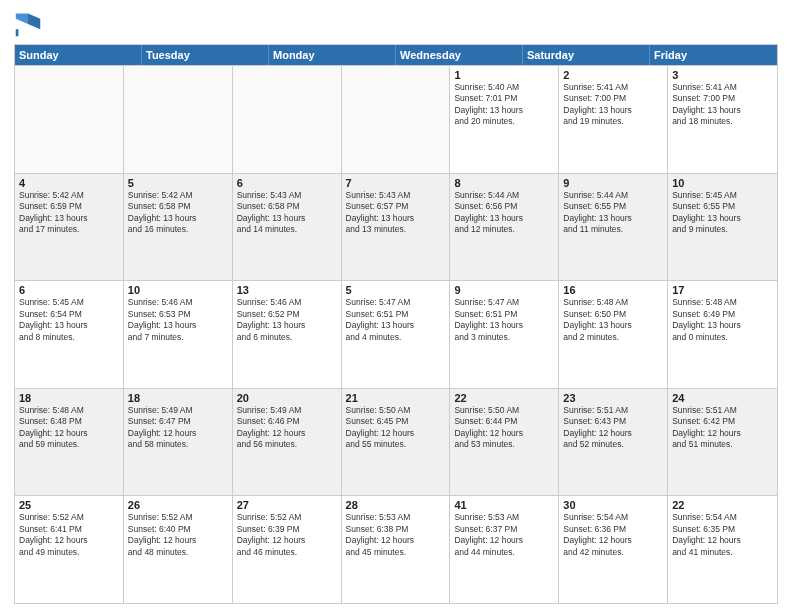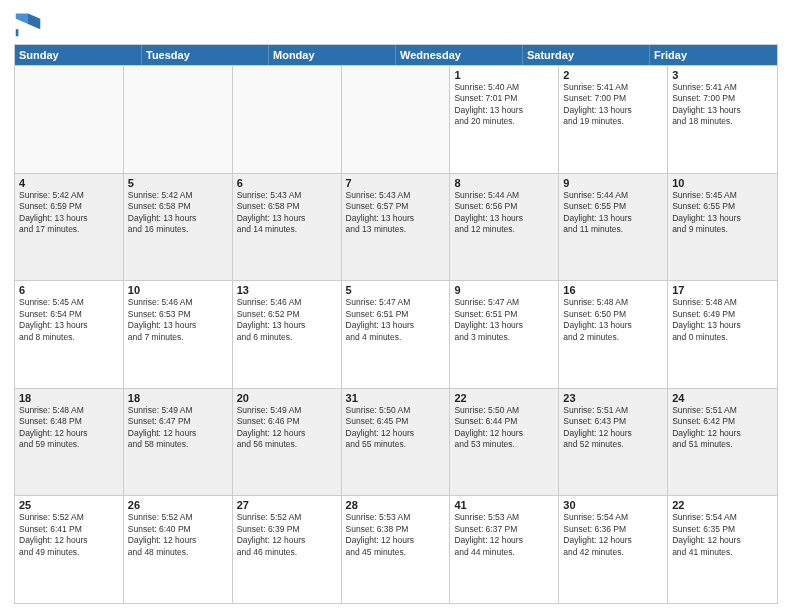--- a/index.html
+++ b/index.html
@@ -285,21 +285,21 @@
 and 58 minutes.</div>
           </div>
           <div class="cal-cell shaded">
             <span class="day-num">20</span>
             <div class="cell-text" style="white-space: pre-line;">Sunrise: 5:49 AM
 Sunset: 6:46 PM
 Daylight: 12 hours
 and 56 minutes.</div>
           </div>
           <div class="cal-cell shaded">
-            <span class="day-num">31</span>
+            <span class="day-num">21</span>
             <div class="cell-text" style="white-space: pre-line;">Sunrise: 5:50 AM
 Sunset: 6:45 PM
 Daylight: 12 hours
 and 55 minutes.</div>
           </div>
           <div class="cal-cell shaded">
             <span class="day-num">22</span>
             <div class="cell-text" style="white-space: pre-line;">Sunrise: 5:50 AM
 Sunset: 6:44 PM
 Daylight: 12 hours

